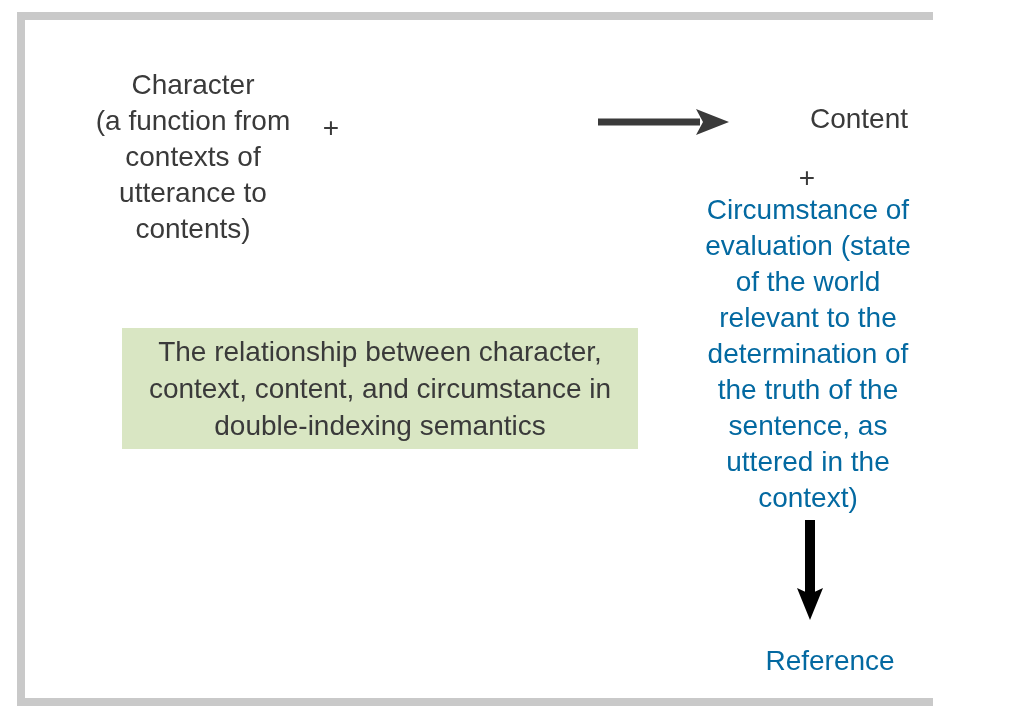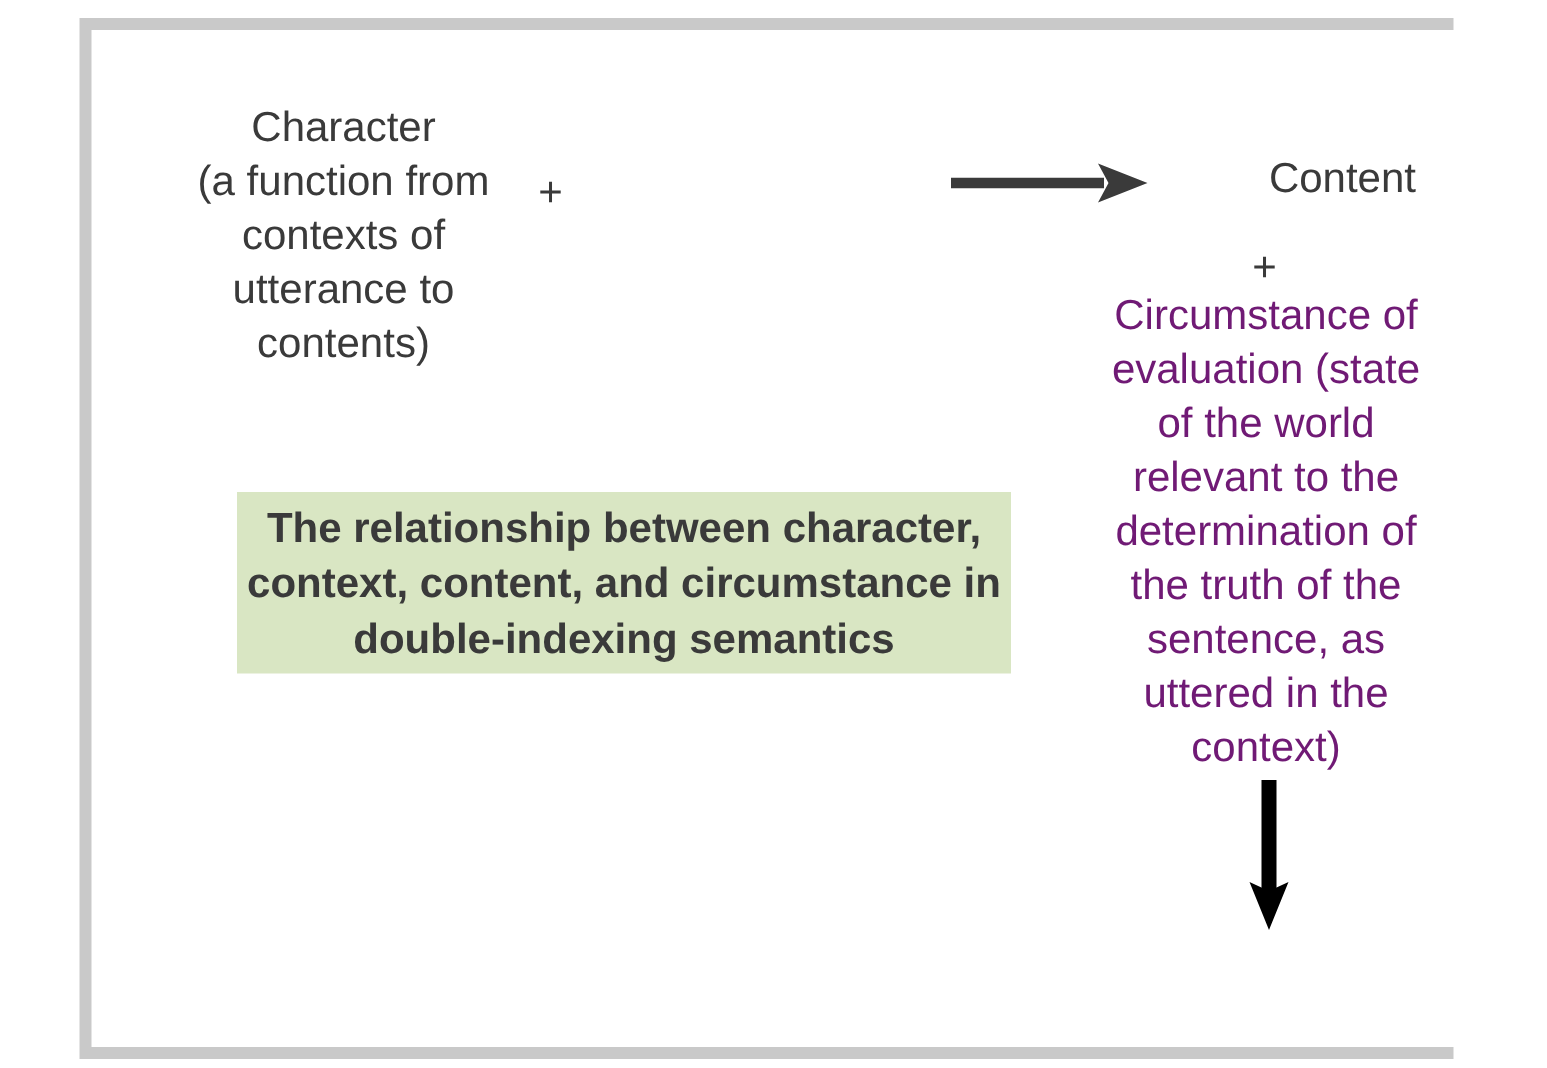--- a/index.html
+++ b/index.html
@@ -7,40 +7,39 @@
     padding: 0;
     background: #ffffff;
     font-family: "Liberation Sans", sans-serif;
   }
   #canvas {
     position: relative;
     width: 933px;
     height: 712px;
     background: #ffffff;
     overflow: hidden;
-    margin-left: 36px;
   }
   .frame {
     position: absolute;
     left: 17px;
     top: 12px;
     width: 989px;
     height: 678px;
     border: 8px solid #c9c9c9;
     background: #ffffff;
   }
   .txt {
     position: absolute;
     font-size: 28px;
     line-height: 36px;
     color: #3a3a3a;
     text-align: center;
     white-space: pre-line;
   }
-  .dark { color: #701a75; }
+  .dark { color: #0369a1; }
   .character-block { left: 43px;  top: 67px;  width: 300px; }
   .plus-left       { left: 306px; top: 110px; width: 50px;  }
   .context-block   { left: 318px; top: 49px;  width: 300px; }
   .content-label   { left: 708px; top: 101px; width: 200px; text-align: right; }
   .plus-right      { left: 707px; top: 160px; width: 200px; }
   .circumstance-block { left: 658px; top: 192px; width: 300px; }
   .reference-label { left: 730px; top: 643px; width: 200px; }
   .h-arrow {
     position: absolute;
     left: 596px;
@@ -58,21 +57,20 @@
   .caption-box {
     position: absolute;
     left: 122px;
     top: 328px;
     width: 516px;
     height: 121px;
     background: #d9e6c3;
     display: flex;
     align-items: center;
     justify-content: center;
-    font-weight: bold;
   }
   .caption-text {
     font-size: 28px;
     line-height: 37px;
     color: #3a3a3a;
     text-align: center;
     white-space: pre-line;
   }
 </style>
 </head>
@@ -108,20 +106,21 @@
 the truth of the
 sentence, as
 uttered in the
 context)</div>
 
   <svg class="v-arrow" viewBox="0 0 32 102">
     <rect x="11" y="0" width="10" height="74" fill="#000000"></rect>
     <polygon points="3,68 16,100 29,68 16,74" fill="#000000"></polygon>
   </svg>
 
+  <div class="txt dark reference-label">Reference</div>
 
   <div class="caption-box">
     <div class="caption-text">The relationship between character,
 context, content, and circumstance in
 double-indexing semantics</div>
   </div>
 
 </div>
 
 </body></html>

